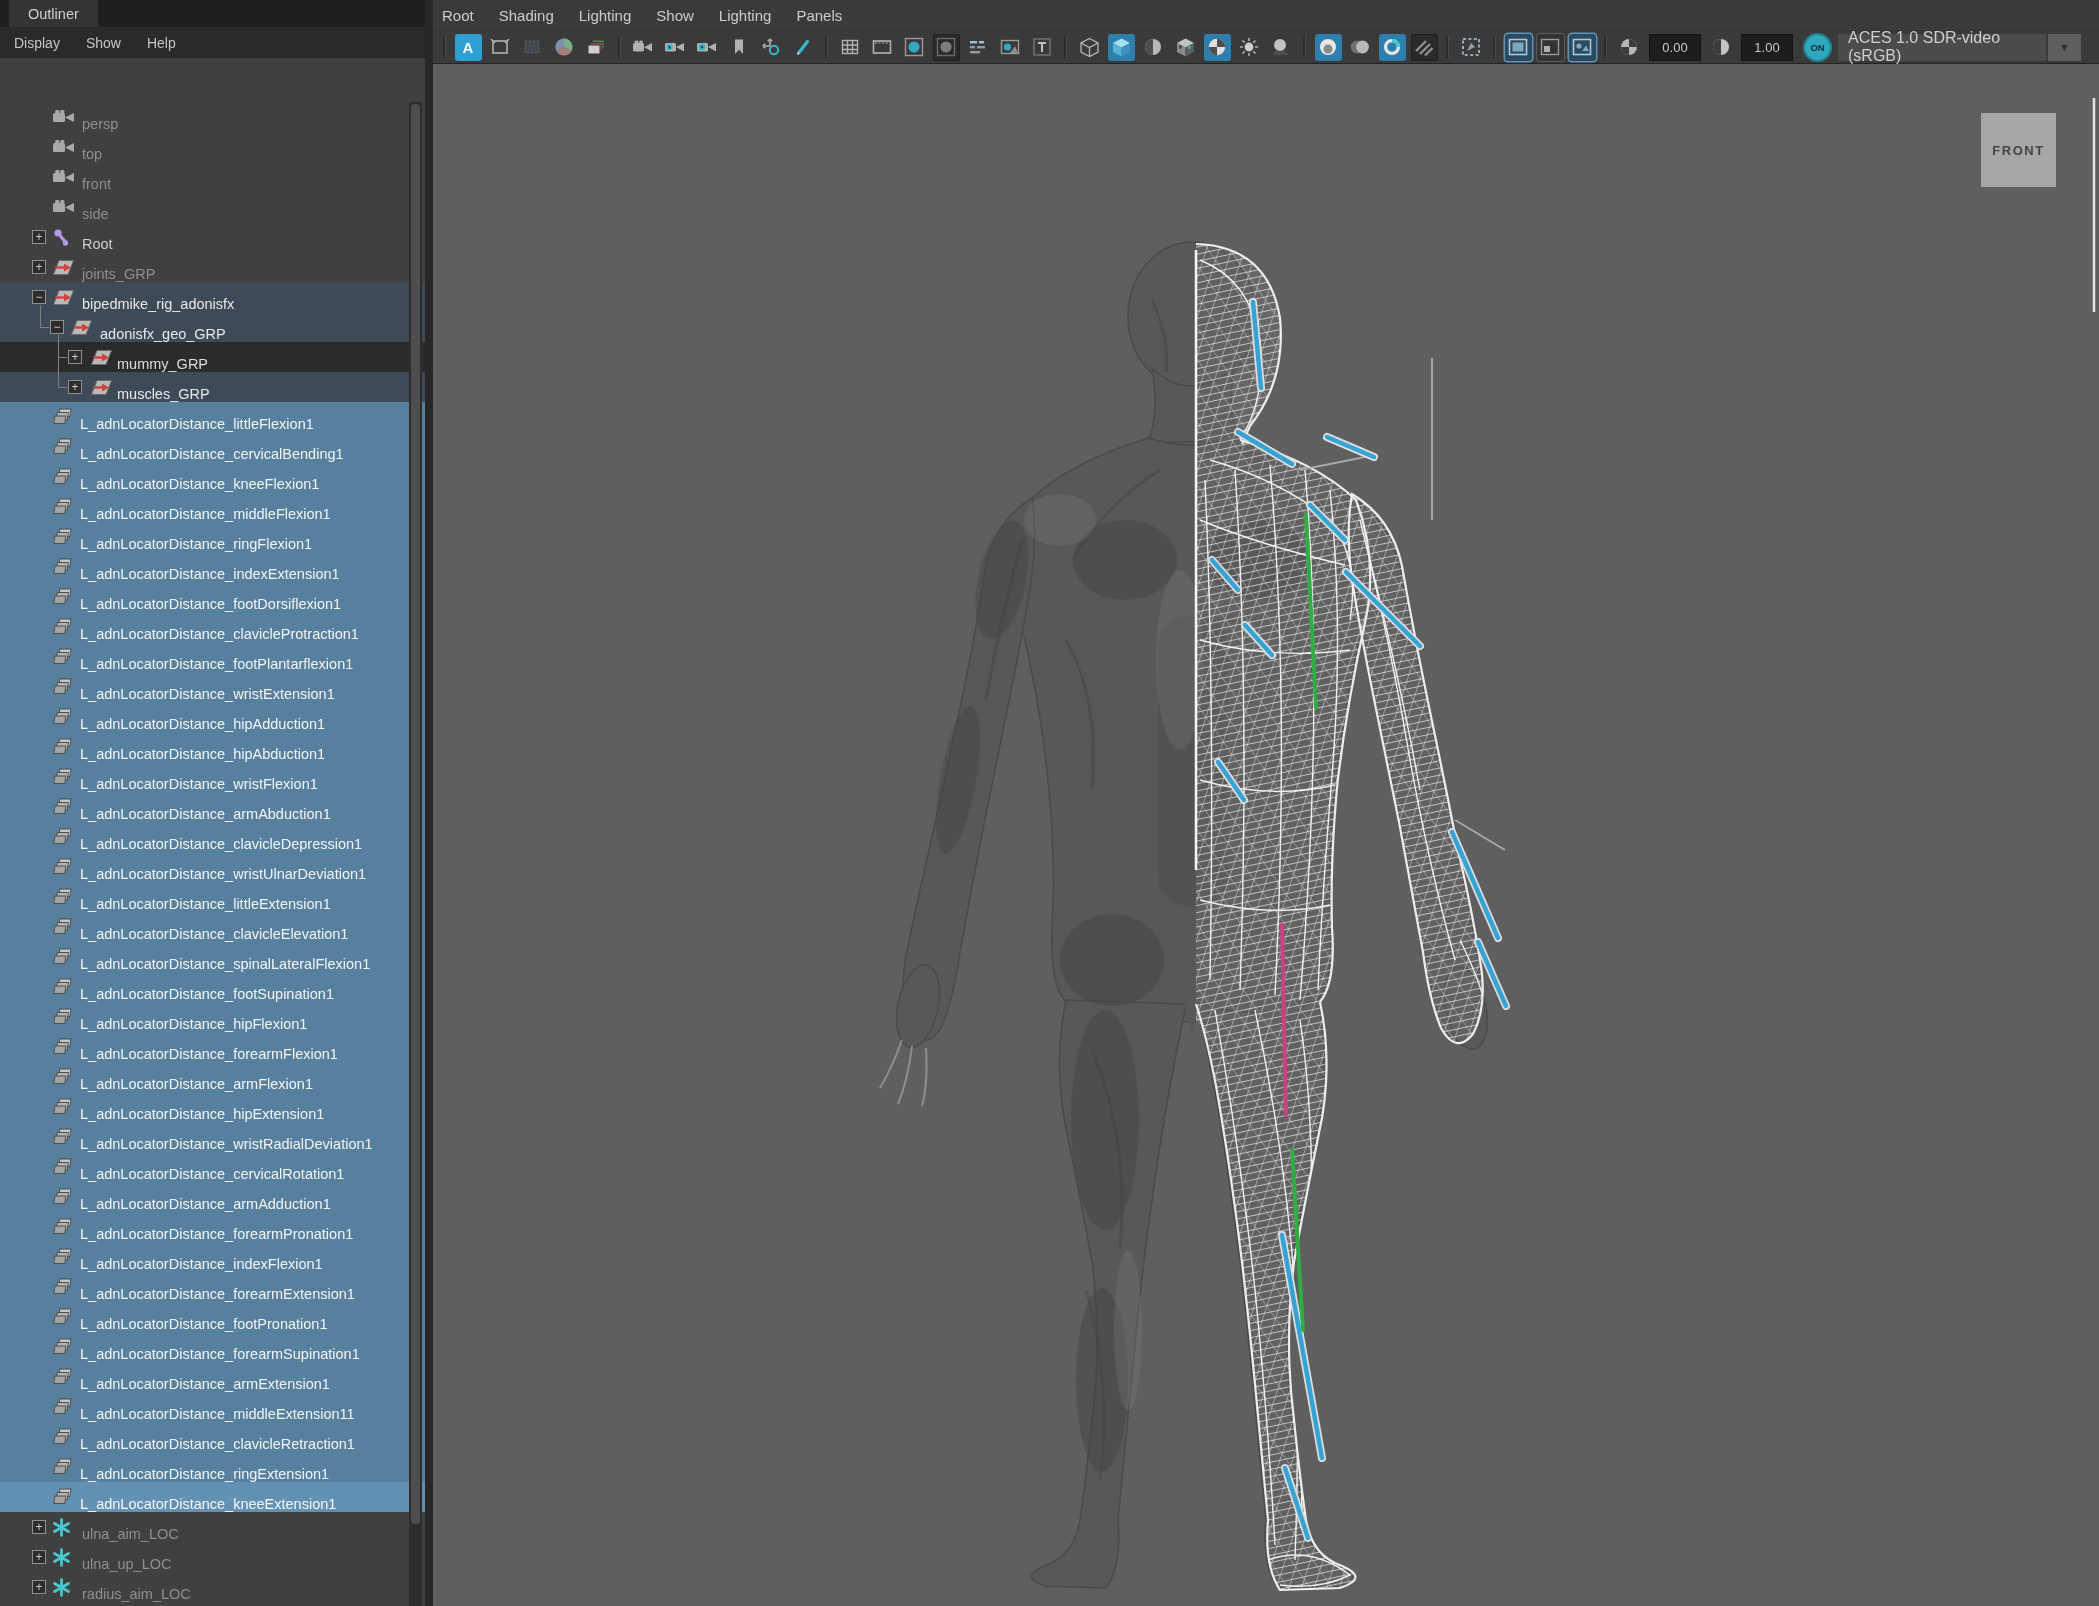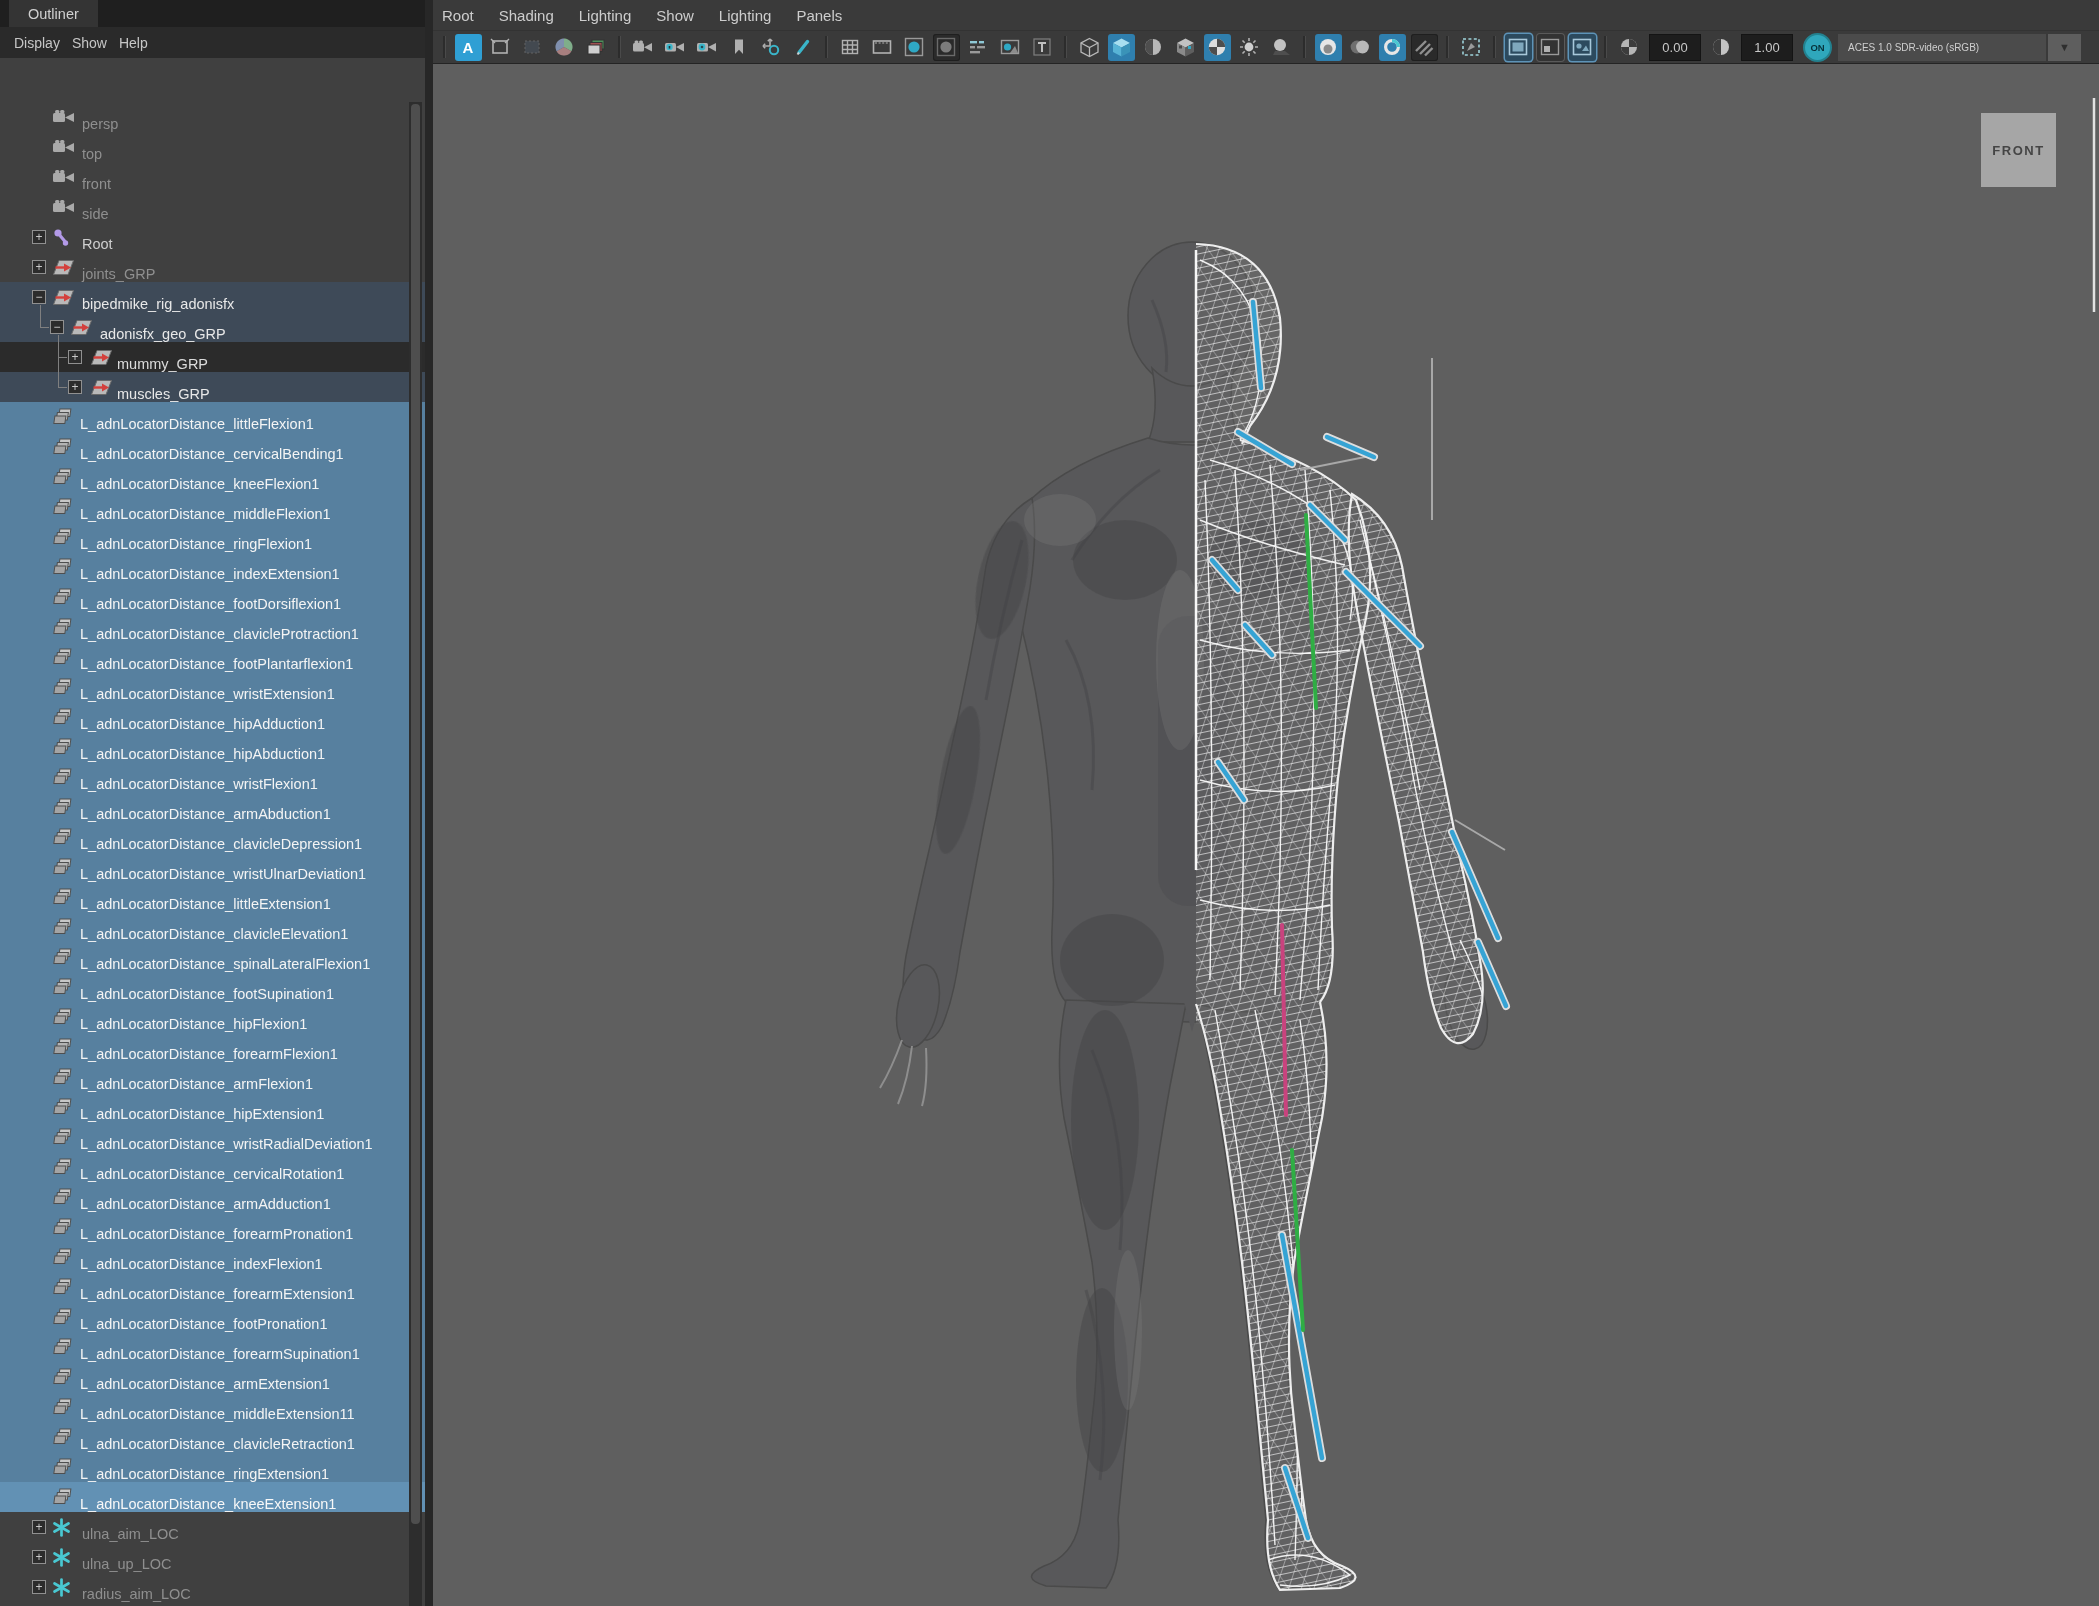--- a/index.html
+++ b/index.html
@@ -5,21 +5,21 @@
   html,body{margin:0;padding:0;background:#222;}
   #stage{position:relative;width:2099px;height:1606px;overflow:hidden;
          font-family:"Liberation Sans",sans-serif;background:#2a2a2a;user-select:none;}
 
   
   #outliner{position:absolute;left:0;top:0;width:425px;height:1606px;background:#404040;}
   #ol-tabstrip{height:27px;background:#1f1f1f;}
   #ol-tab{display:inline-block;margin-left:9px;padding:0 19px;height:27px;line-height:28px;
           background:#343434;color:#d0d0d0;font-size:14.5px;}
   #ol-menubar{height:31px;background:#2a2a2a;display:flex;align-items:center;
-              padding-left:14px;gap:12px;}
+              padding-left:14px;gap:26px;}
   .ol-menu{color:#c6c6c6;font-size:14px;}
   #ol-searchrow{height:44px;background:#2a2a2a;display:flex;align-items:center;}
   #ol-filter{width:34px;display:flex;justify-content:center;}
   #ol-search{width:358px;height:30px;background:#1e1e1e;border:1px solid #151515;
              color:#c9c9c9;font-size:14px;padding:0 10px;outline:none;box-sizing:border-box;
              font-family:"Liberation Sans",sans-serif;}
   #ol-search::placeholder{color:#828282;}
   #ol-rows{position:absolute;top:102px;left:0;right:0;bottom:0;overflow:hidden;}
   .row{position:relative;height:30px;display:flex;align-items:flex-end;white-space:nowrap;}
   .row .lbl{font-size:14.5px;color:#cfcfcf;}
@@ -52,21 +52,21 @@
   .ticon.st-pressed{background:#2a2a2a;box-shadow:inset 0 0 0 1px #1f1f1f;}
   .ticon.st-outline{background:#2c4a5e;box-shadow:0 0 0 1.5px #5d93b8;}
   .ticon.st-outline2{background:#333;box-shadow:0 0 0 1px #5a5a5a;}
   .ticon.st-dim{opacity:.5;}
   .tdiv{width:2px;height:22px;background:#2c2c2c;border-right:1px solid #4a4a4a;margin:0 6px;flex:none;}
   .tfield{width:50px;height:25px;background:#1d1d1d;border:1px solid #141414;color:#c8c8c8;
           font-size:13px;display:flex;align-items:center;justify-content:center;flex:none;margin:0 4px;}
   #cm-on{width:25px;height:25px;border-radius:50%;background:#2fa7bc;border:2px solid #23818f;
          color:#06323a;font-size:9.5px;font-weight:bold;display:flex;align-items:center;
          justify-content:center;flex:none;margin:0 6px;}
-  #cm-select{width:208px;height:27px;background:#4b4b4b;color:#cfcfcf;font-size:10px;
+  #cm-select{width:208px;height:27px;background:#4b4b4b;color:#cfcfcf;font-size:16px;
              display:flex;align-items:center;padding-left:10px;box-sizing:border-box;flex:none;}
   #cm-arrow{width:33px;height:27px;background:#5e5e5e;margin-left:2px;display:flex;align-items:center;
             justify-content:center;color:#2e2e2e;font-size:11px;flex:none;}
   #vp-rightgroup{margin-left:auto;margin-right:122px;display:flex;align-items:center;}
 
   #vp-canvas{position:absolute;left:8px;top:64px;right:0;bottom:0;background:#5f5f5f;}
   #front-badge{position:absolute;left:1548px;top:49px;width:75px;height:74px;background:#a6a6a6;
                color:#454545;font-size:13px;font-weight:bold;letter-spacing:1.5px;
                display:flex;align-items:center;justify-content:center;}
 </style>

